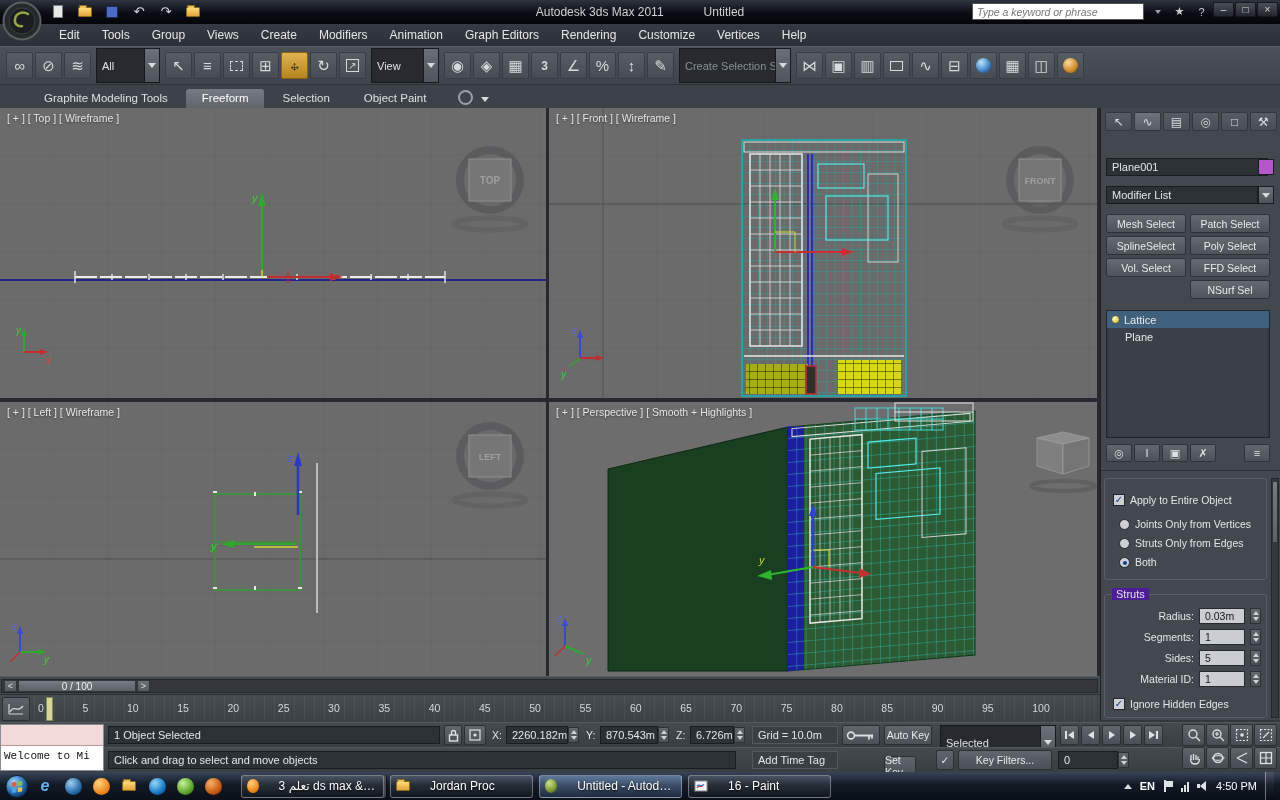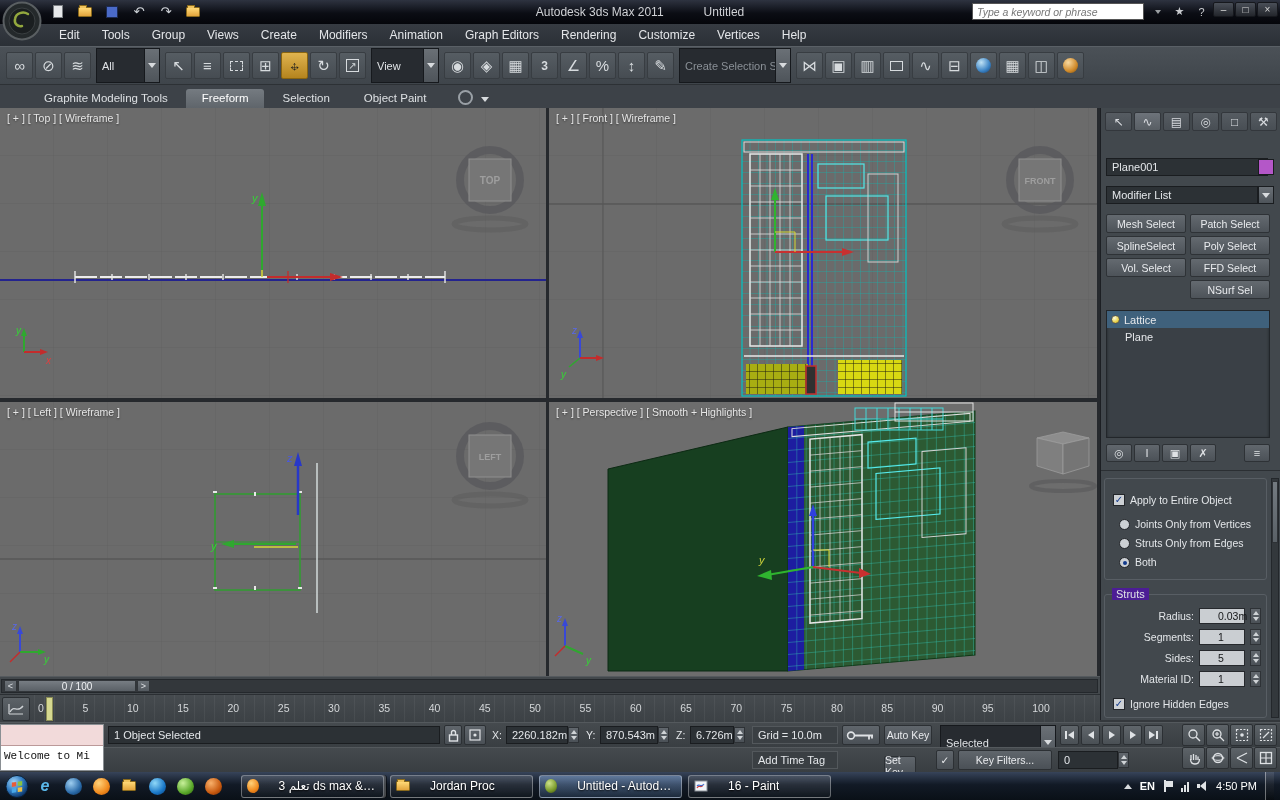--- a/index.html
+++ b/index.html
@@ -50,21 +50,21 @@
 .vp{position:absolute;background:#6b6b6b;overflow:hidden}
 .vp svg{position:absolute;left:0;top:0;display:block}
 .vplabel{position:absolute;top:4px;left:7px;font-size:10.5px;color:#e6e6e6;z-index:3;text-shadow:0 1px 2px rgba(0,0,0,.45)}
 .vp.active{outline:2px solid #bd8a33;outline-offset:-2px}
 
 .cpanel{position:absolute;left:1100px;top:108px;width:180px;height:612px;background:#42484d;border-left:1px solid #1c1f23}
 .ctabs{position:absolute;left:4px;top:3px;width:172px;height:21px;display:flex;gap:2px;align-items:center}
 .ctab{flex:1;height:19px;display:flex;align-items:center;justify-content:center;color:#d9dce0;font-size:12px;background:linear-gradient(#565c62,#484e54);border:1px solid #33373c;border-radius:2px}
 .ctab.on{background:linear-gradient(#6d737a,#585e64)}
 .sfld{background:#2c3135;border:1px solid #1a1d20;color:#e4e7ea;font-size:11px;display:flex;align-items:center;padding:0 5px;height:18px;white-space:nowrap;overflow:hidden}
-.cfld{background:#caced2;border:1px solid #26292d;color:#141618;font-size:10.5px;height:16px;display:flex;align-items:center;padding:0 18px}
+.cfld{background:#caced2;border:1px solid #26292d;color:#141618;font-size:10.5px;height:16px;display:flex;align-items:center;padding:0 5px}
 .cbtn{background:linear-gradient(#646a70,#4d5359);border:1px solid #2e3236;border-radius:2px;color:#e9ebee;font-size:10.5px;height:19px;display:flex;align-items:center;justify-content:center;white-space:nowrap;overflow:hidden}
 .spin{display:flex;flex-direction:column;justify-content:center;gap:2px;width:11px;height:16px;background:linear-gradient(#61676d,#4b5157);border:1px solid #2e3236;align-items:center;flex:none}
 .spin .u{width:0;height:0;border-left:3px solid transparent;border-right:3px solid transparent;border-bottom:4px solid #cfd3d6}
 .spin .d{width:0;height:0;border-left:3px solid transparent;border-right:3px solid transparent;border-top:4px solid #cfd3d6}
 .grp{position:absolute;border:1px solid #585e64;border-radius:3px}
 .grplbl{position:absolute;top:-7px;left:7px;background:#4c1d95;padding:0 4px;font-size:11px;color:#dfe2e5}
 .chk{width:12px;height:12px;background:#ccd0d4;border:1px solid #23262a;color:#123a8c;font-size:10px;font-weight:bold;display:flex;align-items:center;justify-content:center;line-height:1;flex:none}
 .rad{width:11px;height:11px;border-radius:50%;background:#ccd0d4;border:1px solid #23262a;position:relative;flex:none}
 .rad.on::after{content:"";position:absolute;left:3px;top:3px;width:4px;height:4px;border-radius:50%;background:#123a8c}
 .lbl{font-size:10.5px;color:#e3e6e9;white-space:nowrap}
@@ -664,20 +664,21 @@
           <span class="tri-r"></span>
         </span>
       <span class="pbtn">
           <span class="tri-r"></span>
           <span class="bar"></span>
         </span>
     </div>
   </div>
 
   <div class="srow" style="top:747px;height:25px">
+    <div class="sfld" style="position:absolute;left:108px;top:3px;width:628px">Click and drag to select and move objects</div>
     <div class="sfld" style="position:absolute;left:752px;top:3px;width:86px;background:#3a3f43;border-color:#53585c">Add Time Tag</div>
     <div class="gbtn" style="left:884px;top:8px;width:32px">Set Key</div>
     <div class="gbtn" style="left:936px;top:2px;width:18px">✓</div>
     <div class="gbtn" style="left:958px;top:2px;width:94px">Key Filters...</div>
     <div class="sfld" style="position:absolute;left:1058px;top:3px;width:60px">0</div>
     <span class="spin" style="position:absolute;left:1118px;top:4px">
         <span class="u"></span>
         <span class="d"></span>
       </span>
   </div>

